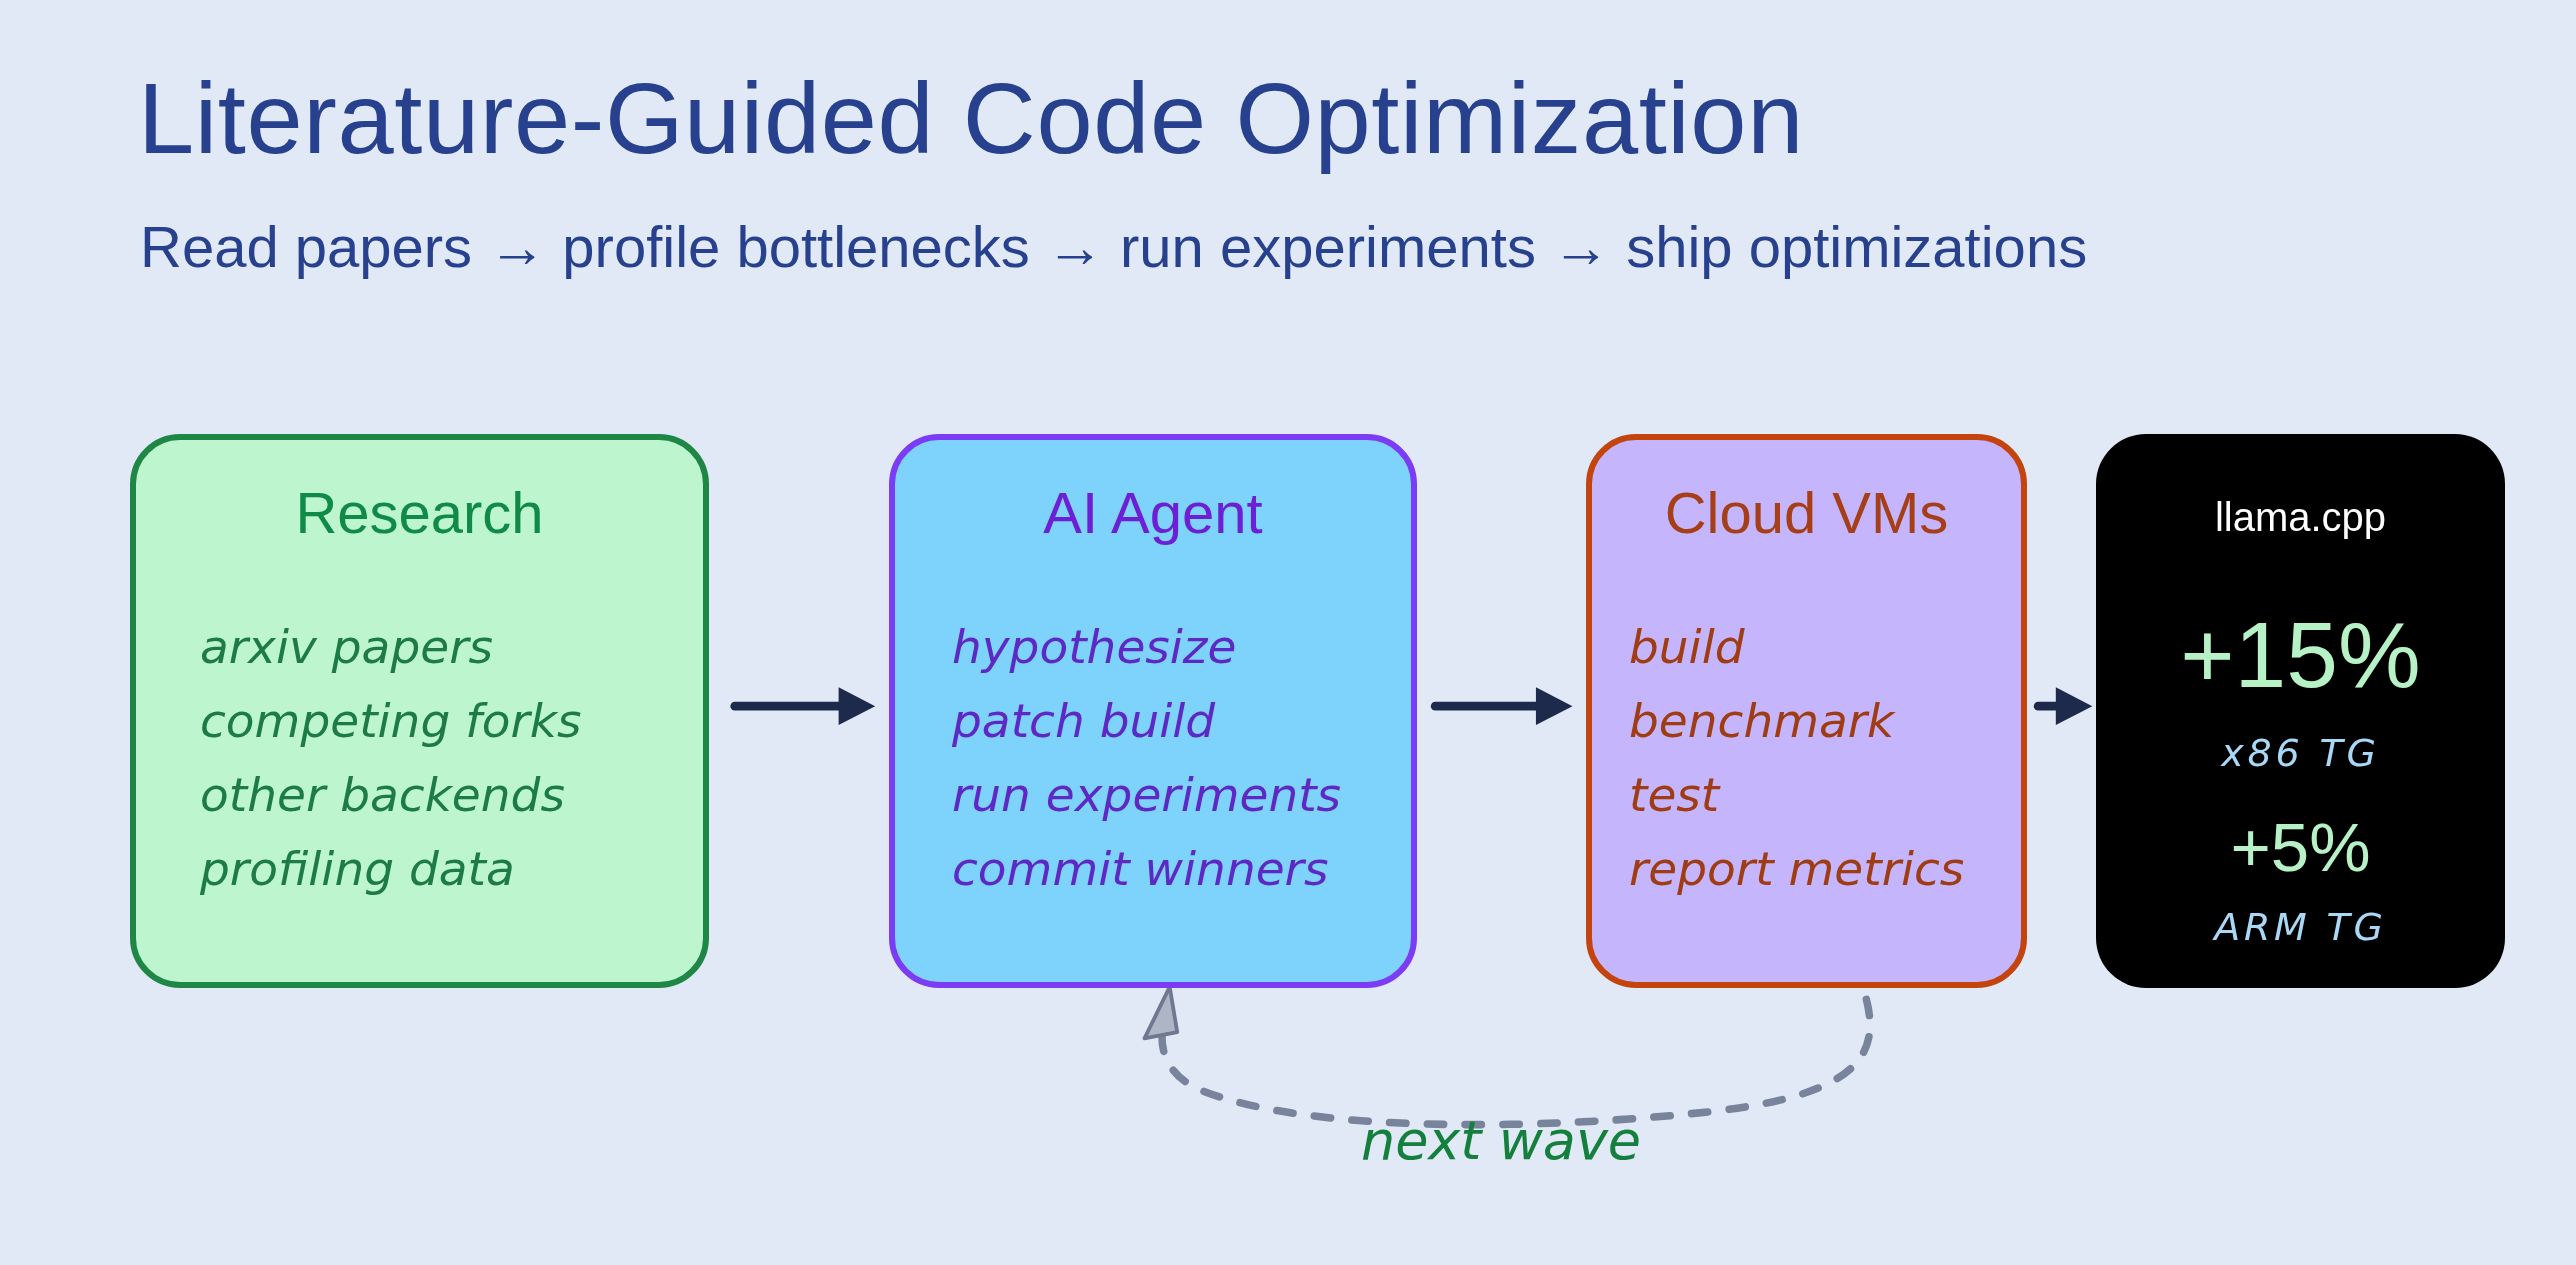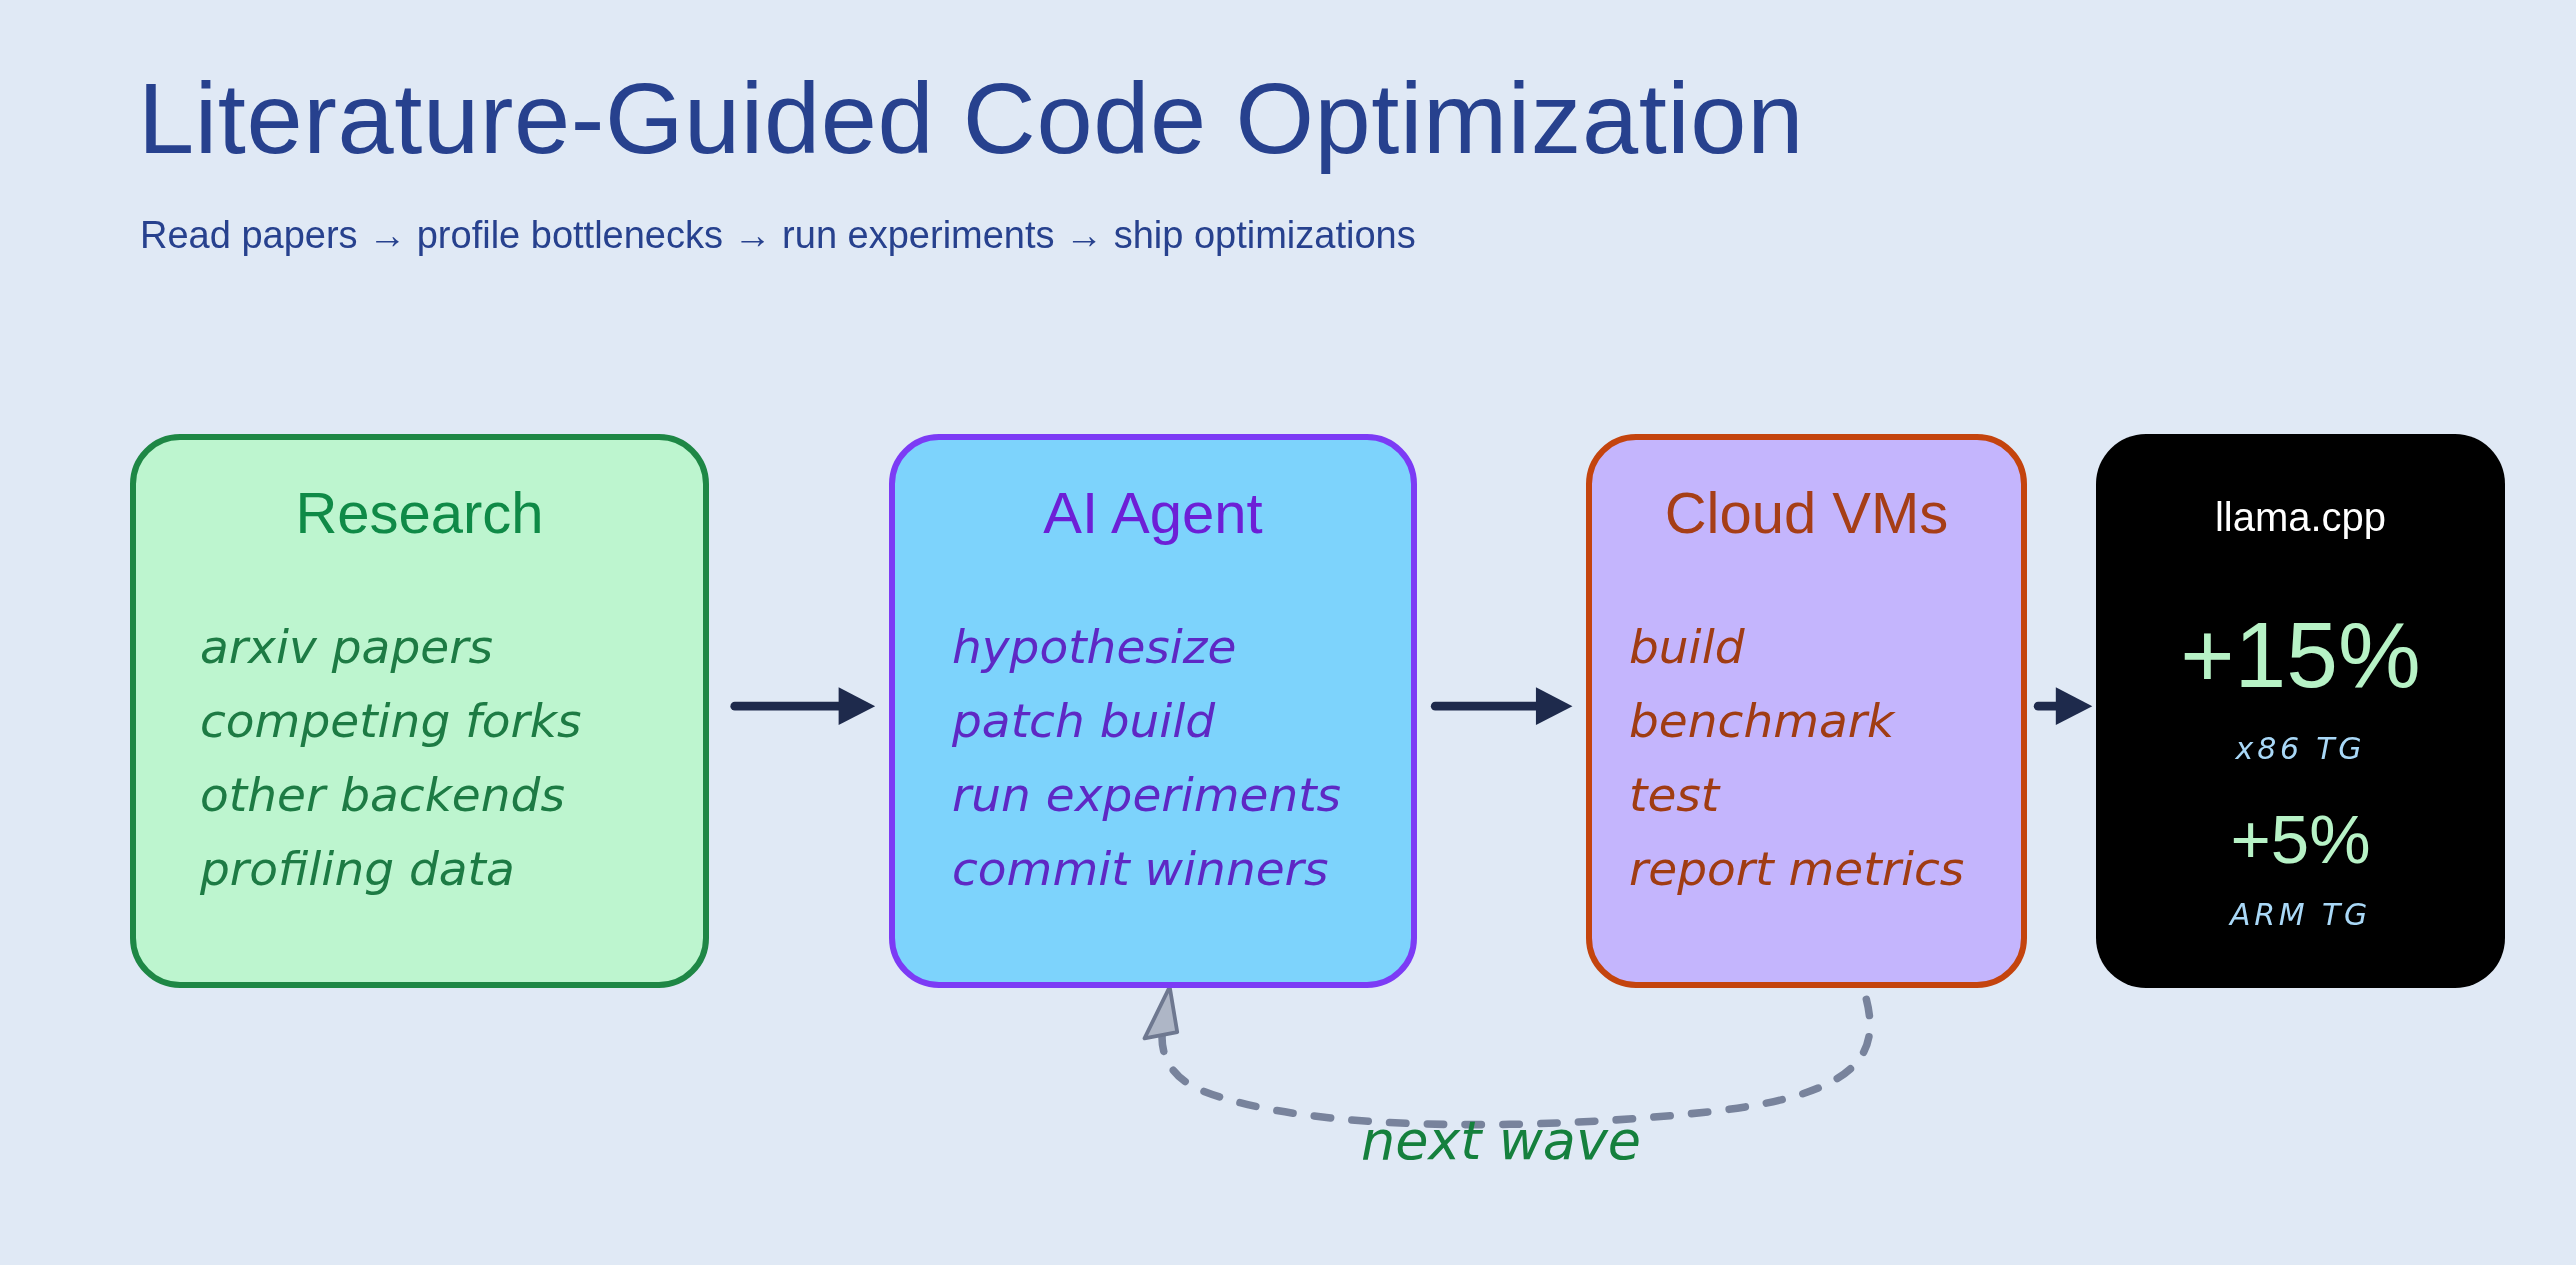--- a/index.html
+++ b/index.html
@@ -6,21 +6,21 @@
   .canvas{
     position:relative;width:2576px;height:1265px;background:#e0e9f5;overflow:hidden;
     font-family:"Liberation Sans",sans-serif;
   }
   .page-title{
     position:absolute;left:138px;top:63px;margin:0;
     font-size:101px;font-weight:400;color:#27418e;letter-spacing:0.6px;line-height:1.1;
   }
   .page-subtitle{
     position:absolute;left:140px;top:215px;
-    font-size:38px;font-weight:400;color:#27418e;line-height:1.1;
+    font-size:58px;font-weight:400;color:#27418e;line-height:1.1;
   }
   .connectors{position:absolute;left:0;top:0;pointer-events:none;}
   .box{
     position:absolute;top:434px;height:554px;box-sizing:border-box;
     border-radius:50px;border:6.3px solid transparent;
   }
   .box h2{margin:0;padding:44px 0 0 0;text-align:center;font-size:58px;font-weight:400;line-height:1;}
   .box ul{list-style:none;margin:68px 0 0 0;padding:0;}
   .box li{
     font-family:"DejaVu Sans",sans-serif;font-style:italic;
@@ -41,21 +41,21 @@
   .box-llama{
     left:2096px;width:409px;background:#000000;border:none;
     display:flex;flex-direction:column;align-items:center;
   }
   .box-llama h2{color:#ffffff;font-size:40px;padding-top:63px;}
   .metric-value{color:#b7f2c6;line-height:1;}
   .metric-value.big{font-size:93px;margin-top:72px;}
   .metric-value.small{font-size:69px;margin-top:41px;}
   .metric-label{
     color:#a9d8f7;font-family:"DejaVu Sans",sans-serif;font-style:italic;
-    font-size:30px;line-height:1;letter-spacing:3.8px;
+    font-size:38px;line-height:1;letter-spacing:3.8px;
   }
   .metric-label.first{margin-top:31.5px;}
   .metric-label.second{margin-top:26.4px;}
   .loop-label{
     position:absolute;left:1328px;top:1109px;width:346px;text-align:center;
     font-family:"DejaVu Sans",sans-serif;font-style:italic;
     font-size:54px;color:#15803d;
   }
 </style>
 </head>

